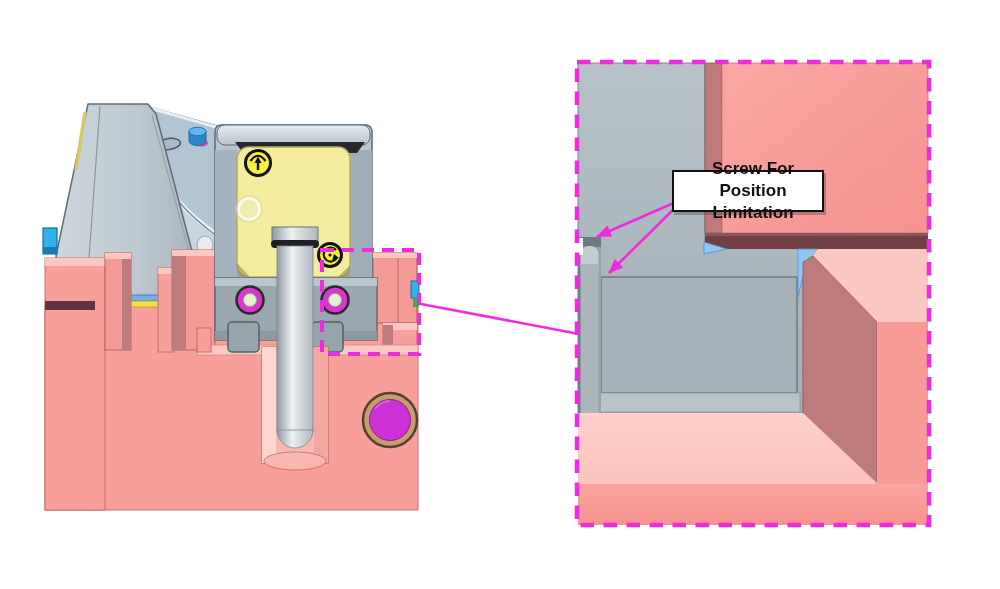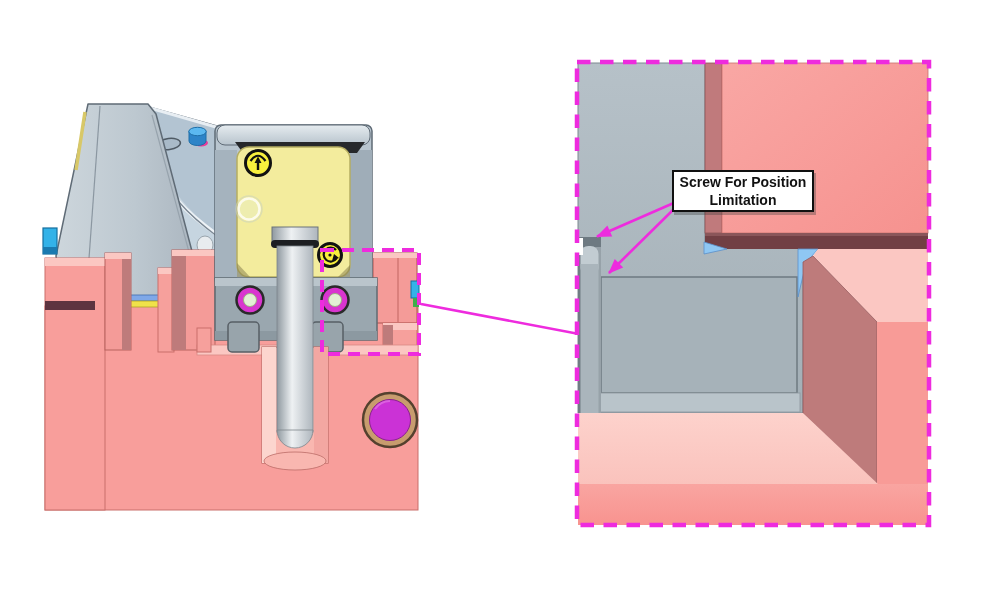--- a/index.html
+++ b/index.html
@@ -3,22 +3,22 @@
 <meta charset="utf-8">
 <style>
   html,body{margin:0;padding:0;background:#ffffff;}
   .canvas{position:relative;width:1000px;height:589px;background:#fff;overflow:hidden;
           font-family:"Liberation Sans", sans-serif;}
   .canvas svg{position:absolute;left:0;top:0;}
   .callout{position:absolute;left:672px;top:170px;width:138px;height:38px;
            background:#ffffff;border:2.5px solid #101010;
            box-shadow:2px 3px 0 rgba(60,60,60,.35);
            display:flex;flex-direction:column;align-items:center;justify-content:center;
-           font-size:14px;font-weight:bold;color:#111;line-height:1.3;text-align:center;
-           z-index:5;}
+           font-size:17px;font-weight:bold;color:#111;line-height:1.3;text-align:center;
+           z-index:5;padding-left:10px;}
   .accent-stroke{stroke:var(--accent);}
   .dashed-box{fill:none;stroke:var(--accent);}
 </style>
 </head>
 <body>
 
 <div class="canvas">
 
 <svg width="1000" height="589" viewBox="0 0 1000 589">
   <defs>

